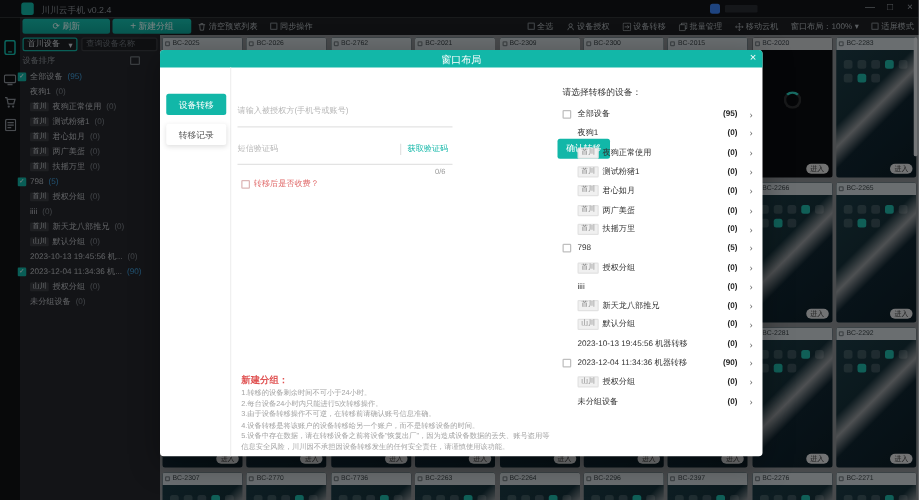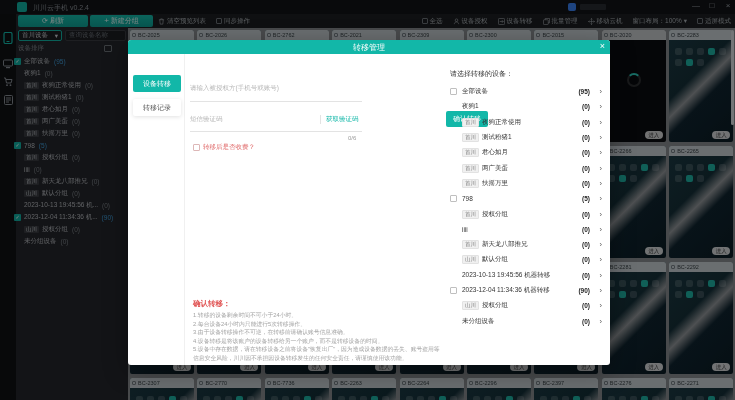--- a/index.html
+++ b/index.html
@@ -923,42 +923,42 @@
           <span class="aicon"></span>
         </div>
       </div>
     </div>
   <div class="scrollbar"></div>
 
   <div class="overlay"></div>
 
   <div class="modal">
     <div class="modal-head">
-      <span class="modal-title">转移管理</span>
+      <span class="modal-title">窗口布局</span>
       <span class="modal-close">×</span>
     </div>
 
     <div class="tabs-col" id="tabs-col">
         <div class="mtab active" style="top: 21px;">设备转移</div>
         <div class="mtab idle" style="top: 45px;">转移记录</div>
       </div>
 
     <div class="form-col">
       <div class="f-label" style="top:30px">请输入被授权方(手机号或账号)</div>
       <div class="f-line" style="top:47px"></div>
       <div class="f-label" style="top:61px">短信验证码</div>
       <div class="get-code" style="top:61px">获取验证码</div>
       <div class="f-line" style="top:77px"></div>
       <div class="counter" style="top:81px">0/6</div>
       <div class="fee-row">
         <span class="fee-cb"></span>
         <span>转移后是否收费？</span>
       </div>
       <div class="confirm-btn">确认转移</div>
-      <div class="tips-title">确认转移：</div>
+      <div class="tips-title">新建分组：</div>
       <div class="tips" id="tips">
           <div>1.转移的设备剩余时间不可小于24小时。</div>
           <div>2.每台设备24小时内只能进行5次转移操作。</div>
           <div>3.由于设备转移操作不可逆，在转移前请确认账号信息准确。</div>
           <div>4.设备转移是将该账户的设备转移给另一个账户，而不是转移设备的时间。</div>
           <div>5.设备中存在数据，请在转移设备之前将设备"恢复出厂"，因为造成设备数据的丢失、账号盗用等信息安全风险，川川因不承担因设备转移发生的任何安全责任，请谨慎使用该功能。</div>
         </div>
     </div>
 
     <div class="dev-col">

